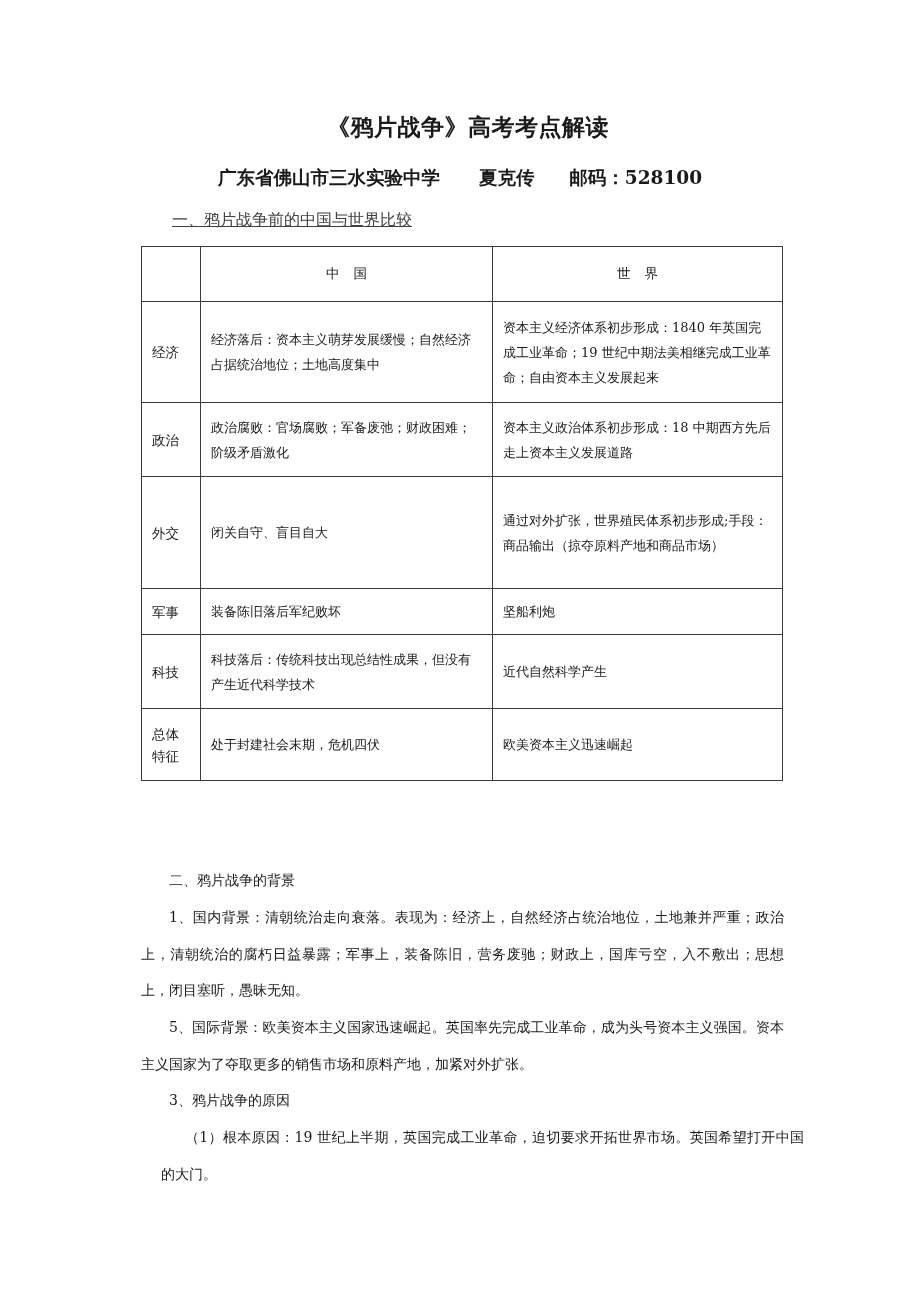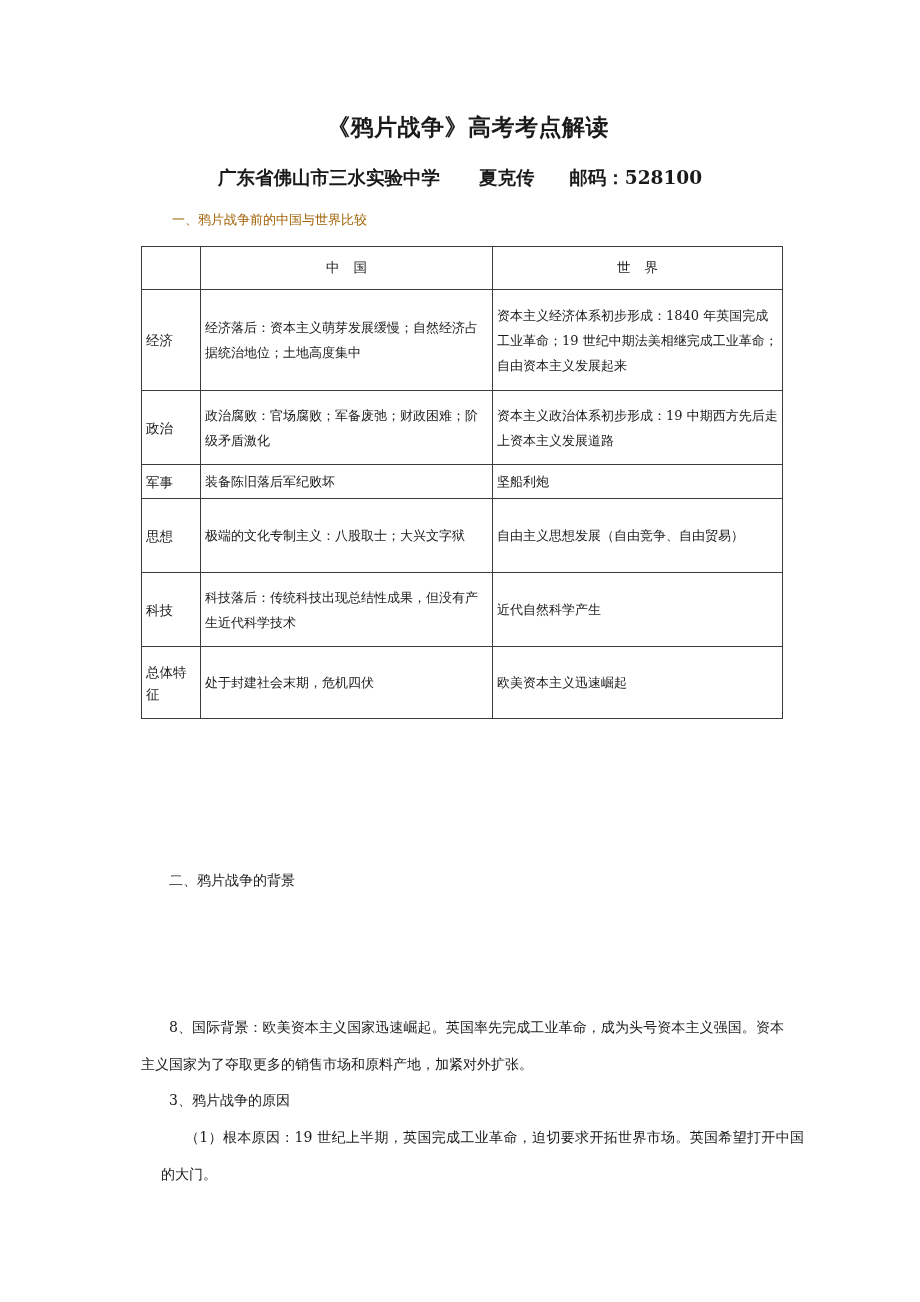--- a/index.html
+++ b/index.html
@@ -46,45 +46,46 @@
     font-size: 18.5px;
     font-weight: bold;
     line-height: 26px;
     font-family: "DejaVu Serif", "Liberation Serif", serif;
   }
   .doc-subtitle .gap-wide { display: inline-block; width: 26px; }
   .doc-subtitle .gap-mid  { display: inline-block; width: 22px; }
 
   .section-heading {
     position: absolute;
-    font-size: 13px;
+    font-size: 16px;
     line-height: 18px;
-    color: #a16207;
-    font-family: "DejaVu Serif", "Liberation Serif", serif;
+    color: #404040;
+    font-family: "DejaVu Serif", "Liberation Serif", serif;
+    text-decoration: underline;
   }
   #heading-one {
     left: 172px;
     top: 211px;
   }
 
   table.compare-table {
     position: absolute;
     left: 141px;
     top: 246px;
     width: 642px;
     border-collapse: collapse;
     table-layout: fixed;
     font-size: 13px;
     font-family: "DejaVu Serif", "Liberation Serif", serif;
   }
   table.compare-table td,
   table.compare-table th {
     border: 1px solid #3c3c3c;
     vertical-align: middle;
-    padding: 4px;
+    padding: 10px;
     font-weight: normal;
   }
   th.col-head {
     height: 34px;
     text-align: center;
     font-size: 13.5px;
     letter-spacing: 14px;
     text-indent: 14px;
   }
   td.cat-cell {
@@ -162,47 +163,48 @@
     </thead>
     <tbody>
       <tr class="row-h-econ">
         <td class="cat-cell">经济</td>
         <td class="body-cell">经济落后：资本主义萌芽发展缓慢；自然经济占据统治地位；土地高度集中</td>
         <td class="body-cell">资本主义经济体系初步形成：1840 年英国完成工业革命；19 世纪中期法美相继完成工业革命；自由资本主义发展起来</td>
       </tr>
       <tr class="row-h-pol">
         <td class="cat-cell">政治</td>
         <td class="body-cell">政治腐败：官场腐败；军备废弛；财政困难；阶级矛盾激化</td>
-        <td class="body-cell">资本主义政治体系初步形成：19 中期西方先后走上资本主义发展道路</td>
+        <td class="body-cell">资本主义政治体系初步形成：18 中期西方先后走上资本主义发展道路</td>
+      </tr>
+      <tr class="row-h-dip">
+        <td class="cat-cell">外交</td>
+        <td class="body-cell">闭关自守、盲目自大</td>
+        <td class="body-cell">通过对外扩张，世界殖民体系初步形成;手段：商品输出（掠夺原料产地和商品市场）</td>
       </tr>
       <tr class="row-h-mil">
         <td class="cat-cell">军事</td>
         <td class="body-cell">装备陈旧落后军纪败坏</td>
         <td class="body-cell">坚船利炮</td>
       </tr>
-      <tr class="row-h-ideo">
-        <td class="cat-cell">思想</td>
-        <td class="body-cell">极端的文化专制主义：八股取士；大兴文字狱</td>
-        <td class="body-cell">自由主义思想发展（自由竞争、自由贸易）</td>
-      </tr>
       <tr class="row-h-sci">
         <td class="cat-cell">科技</td>
         <td class="body-cell">科技落后：传统科技出现总结性成果，但没有产生近代科学技术</td>
         <td class="body-cell">近代自然科学产生</td>
       </tr>
       <tr class="row-h-overall">
         <td class="cat-cell">总体特征</td>
         <td class="body-cell">处于封建社会末期，危机四伏</td>
         <td class="body-cell">欧美资本主义迅速崛起</td>
       </tr>
     </tbody>
   </table>
 
   <div class="para indent" id="heading-two">二、鸦片战争的背景</div>
 
-
-  <div class="para indent" id="para-intl">8、国际背景：欧美资本主义国家迅速崛起。英国率先完成工业革命，成为头号资本主义强国。资本主义国家为了夺取更多的销售市场和原料产地，加紧对外扩张。</div>
+  <div class="para indent" id="para-domestic">1、国内背景：清朝统治走向衰落。表现为：经济上，自然经济占统治地位，土地兼并严重；政治上，清朝统治的腐朽日益暴露；军事上，装备陈旧，营务废驰；财政上，国库亏空，入不敷出；思想上，闭目塞听，愚昧无知。</div>
+
+  <div class="para indent" id="para-intl">5、国际背景：欧美资本主义国家迅速崛起。英国率先完成工业革命，成为头号资本主义强国。资本主义国家为了夺取更多的销售市场和原料产地，加紧对外扩张。</div>
 
   <div class="para indent" id="heading-three">3、鸦片战争的原因</div>
 
   <div class="para indent-paren" id="para-root">（1）根本原因：19 世纪上半期，英国完成工业革命，迫切要求开拓世界市场。英国希望打开中国的大门。</div>
 
 </div>
 
 </body></html>

